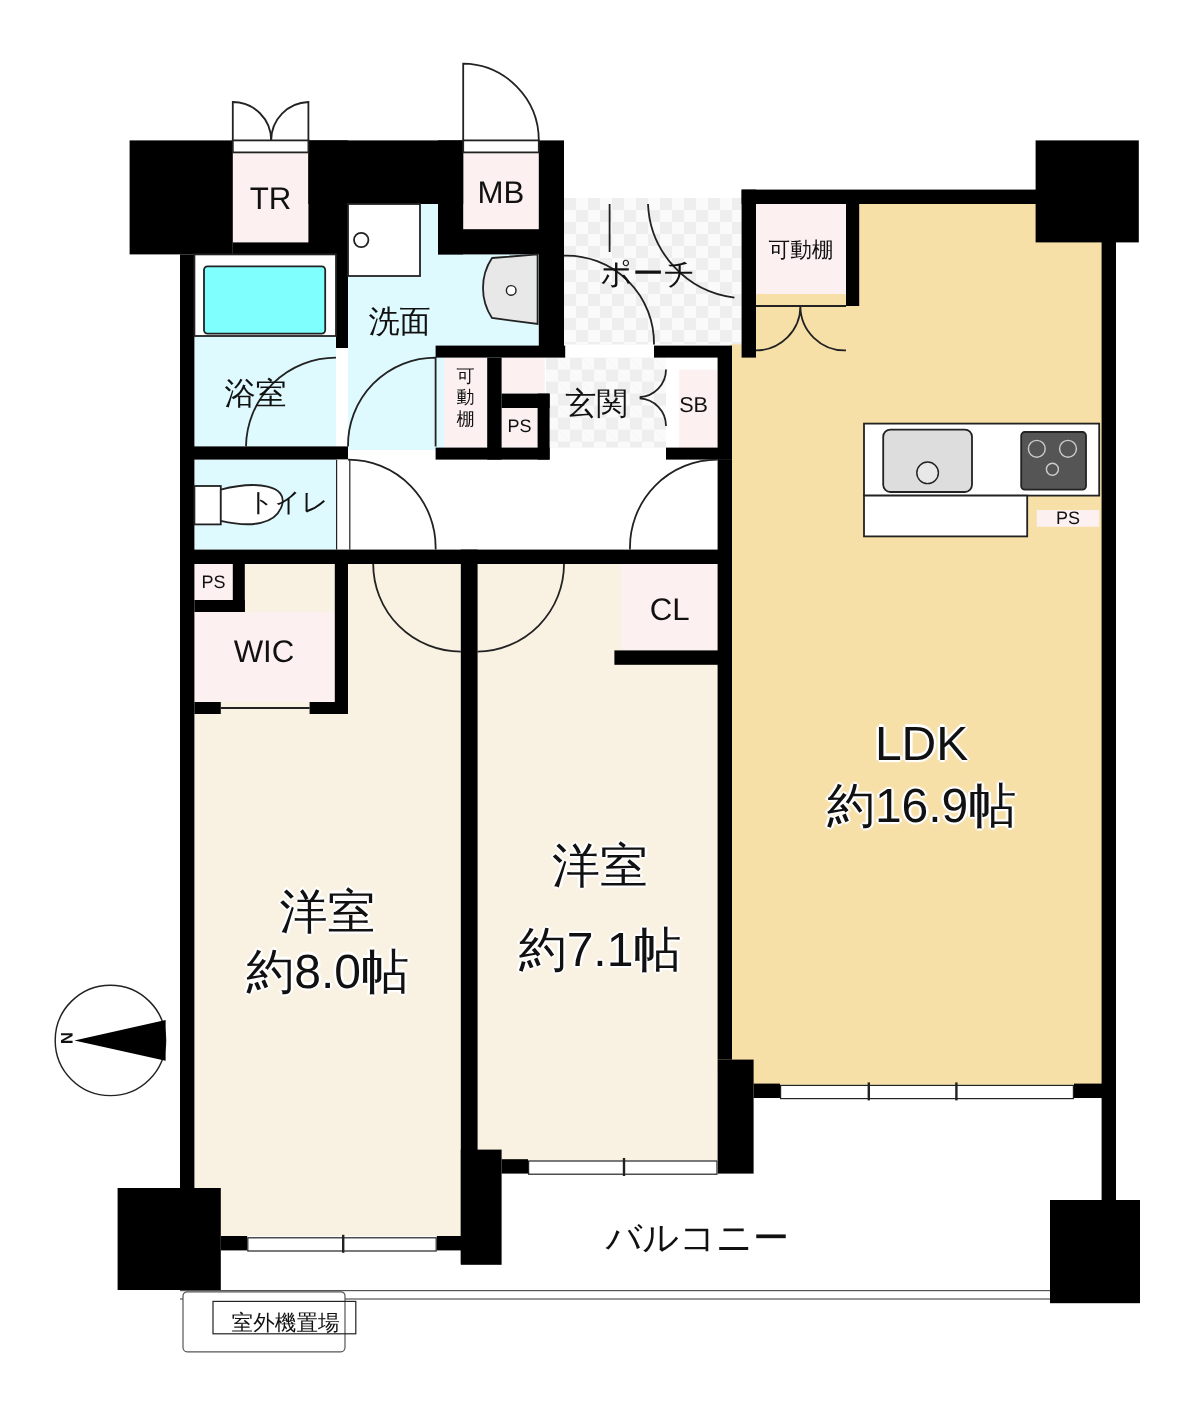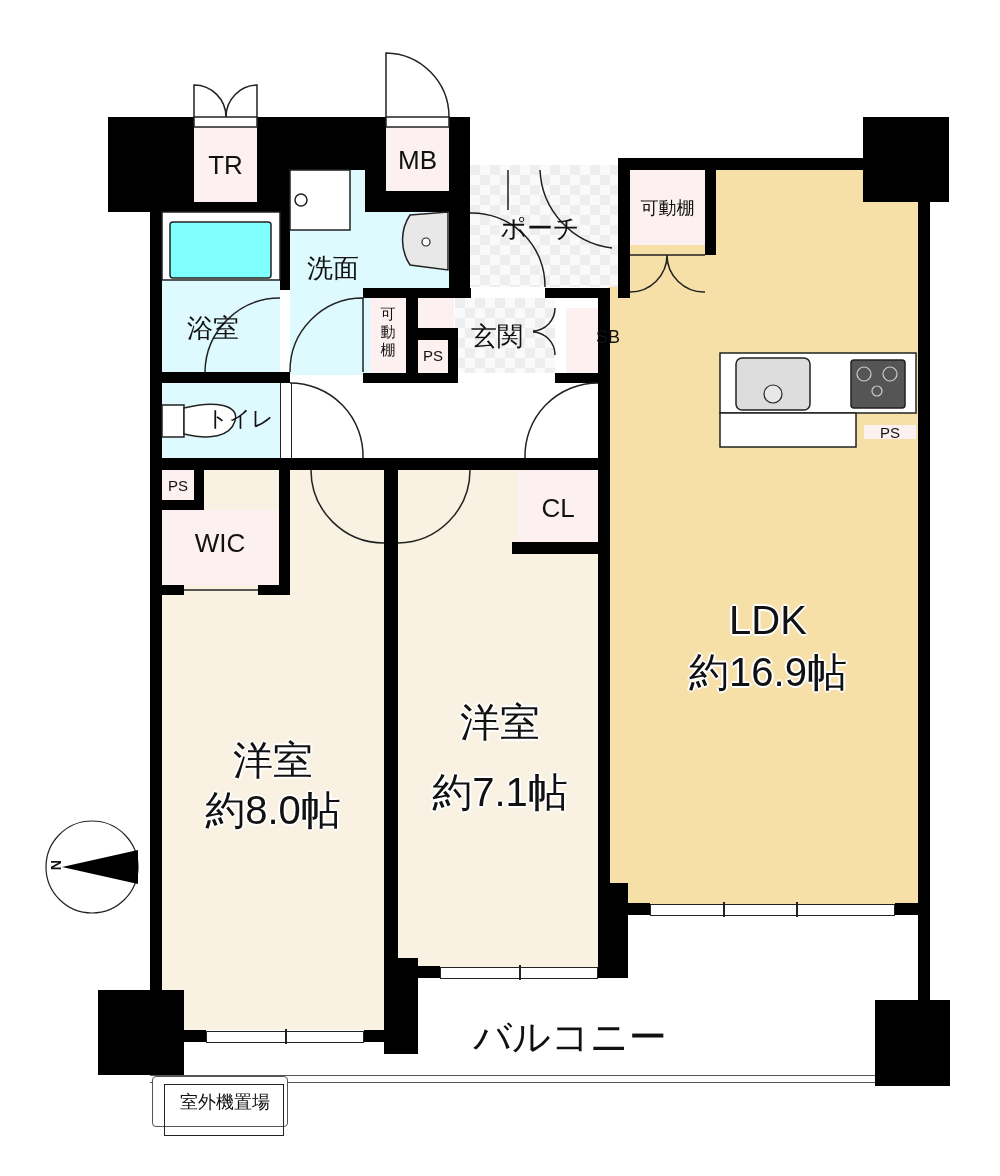--- a/index.html
+++ b/index.html
@@ -181,35 +181,35 @@
 <div class="label mid" style="left:386px;top:147px;width:63px;">MB</div>
 <div class="label small" style="left:630px;top:199px;width:75px;">可動棚</div>
 <div class="label mid" style="left:298px;top:255px;width:70px;">洗面</div>
 <div class="label mid" style="left:178px;top:315px;width:70px;">浴室</div>
 <div class="label mid" style="left:485px;top:215px;width:110px;">ポーチ</div>
 <div class="label mid" style="left:462px;top:323px;width:70px;">玄関</div>
 <div class="label tiny" style="left:378px;top:306px;width:20px;">可</div>
 <div class="label tiny" style="left:378px;top:324px;width:20px;">動</div>
 <div class="label tiny" style="left:378px;top:342px;width:20px;">棚</div>
 <div class="label tiny" style="left:418px;top:348px;width:30px;">PS</div>
-<div class="label small" style="left:566px;top:328px;width:20px;margin-left:30px;">SB</div>
+<div class="label small" style="left:566px;top:328px;width:20px;">SB</div>
 <div class="label mid" style="left:205px;top:408px;width:70px;font-size:22px;">トイレ</div>
 <div class="label tiny" style="left:870px;top:425px;width:40px;">PS</div>
 <div class="label tiny" style="left:162px;top:478px;width:32px;">PS</div>
 <div class="label mid" style="left:170px;top:530px;width:100px;">WIC</div>
 <div class="label mid" style="left:518px;top:495px;width:80px;">CL</div>
 
 <div class="label big" style="left:618px;top:600px;width:300px;">LDK</div>
 <div class="label big" style="left:618px;top:652px;width:300px;">約16.9帖</div>
 <div class="label big" style="left:400px;top:702px;width:200px;">洋室</div>
 <div class="label big" style="left:400px;top:772px;width:200px;">約7.1帖</div>
 <div class="label big" style="left:162px;top:740px;width:222px;">洋室</div>
 <div class="label big" style="left:162px;top:790px;width:222px;">約8.0帖</div>
 
-<div class="label mid" style="left:470px;top:1018px;width:200px;font-size:38px;">バルコニー</div>
+<div class="label mid" style="left:481px;top:1018px;width:200px;font-size:30px;">バルコニー</div>
 
 <div class="label" style="left:48px;top:858px;width:16px;font-size:14px;font-weight:bold;transform:rotate(90deg);">N</div>
 
 <div class="abs" style="left:152px;top:1076px;width:136px;height:51px;border:1.5px solid #555;border-radius:4px;background:#fff;">
-  <div class="abs" style="left:11px;top:7px;width:120px;height:52px;border:1.5px solid #222;">
+  <div class="abs" style="left:24px;top:7px;width:120px;height:28px;border:1.5px solid #222;">
     <div class="label" style="left:0;top:8px;width:120px;font-size:18px;">室外機置場</div>
   </div>
 </div>
 
 </body></html>

